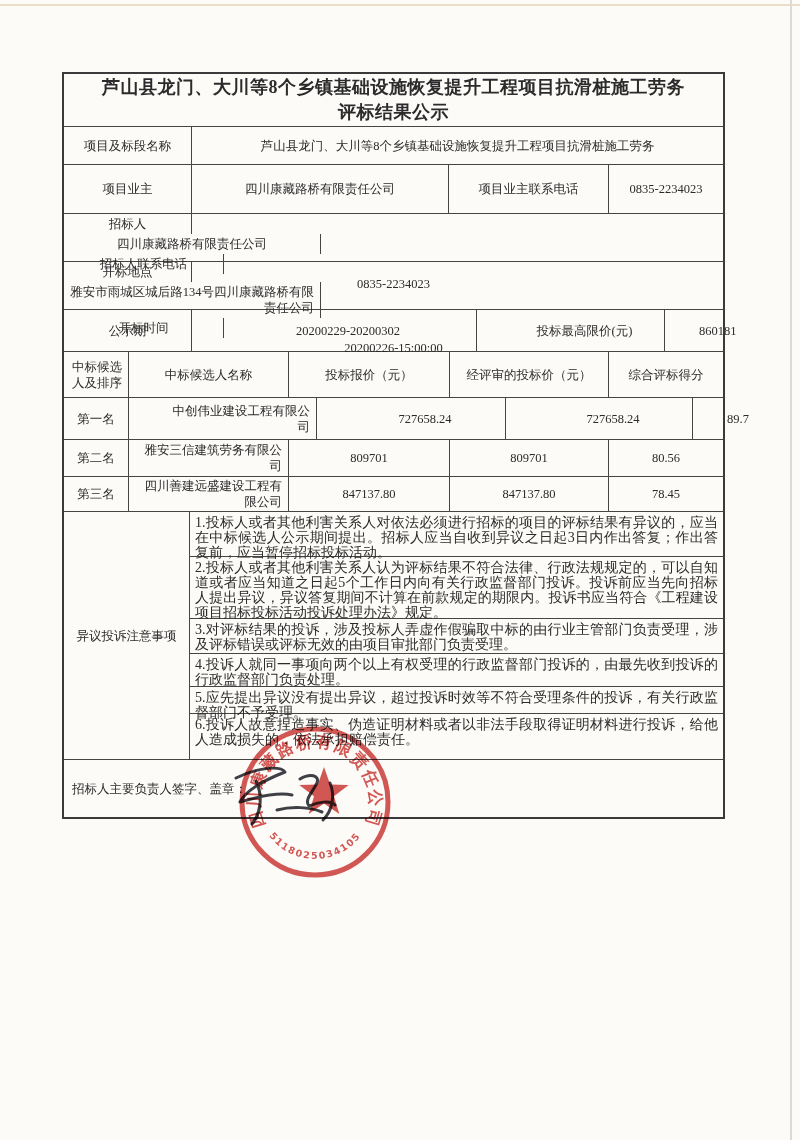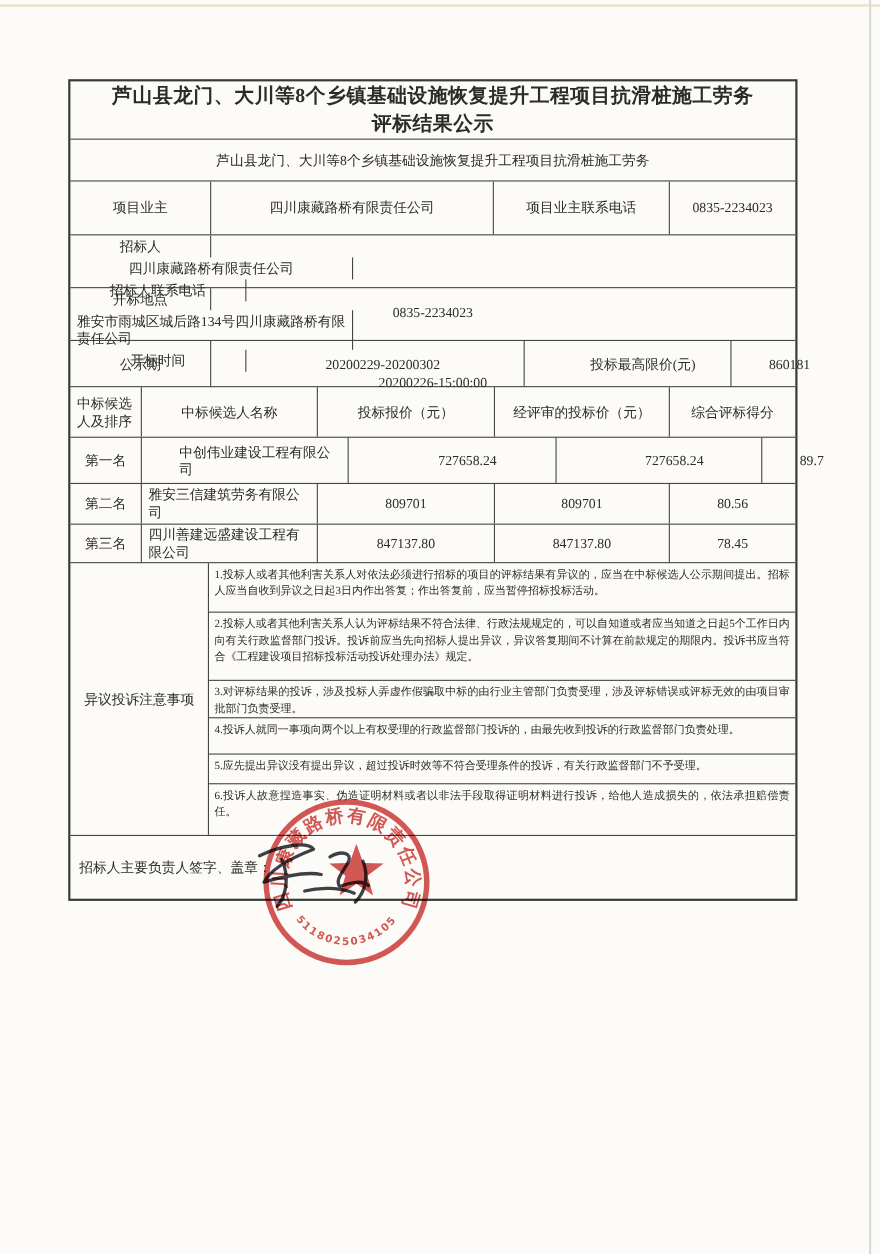--- a/index.html
+++ b/index.html
@@ -12,21 +12,21 @@
   .page-top-edge{position:absolute;left:0;top:4px;width:100%;height:2px;background:#e9dfc6;}
   .page-right-edge{position:absolute;left:790px;top:0;width:2px;height:1140px;background:#dadad6;}
   .doc-table{
     position:absolute;left:62px;top:72px;width:663px;
     border:2px solid #3a3a3a;background:transparent;box-sizing:border-box;
   }
   .trow{display:flex;border-bottom:1px solid #454545;box-sizing:border-box;align-items:stretch;}
   .trow:last-child{border-bottom:none;}
   .cell{
     border-right:1px solid #454545;box-sizing:border-box;
-    display:flex;align-items:center;justify-content:center;text-align:left;
+    display:flex;align-items:center;justify-content:center;text-align:right;
     font-size:12.5px;line-height:16px;padding:2px 6px;
   }
   .cell:last-child{border-right:none;}
   .title-row{height:53px;}
   .title-cell{flex:1;flex-direction:column;justify-content:center;border-right:none;}
   .title-line{font-size:18px;font-weight:bold;line-height:25px;letter-spacing:0.5px;}
   .c-label{width:128px;flex:none;}
   .c-val2{width:257px;flex:none;}
   .c-lab3{width:160px;flex:none;}
   .c-last{flex:1;}
@@ -34,21 +34,21 @@
   .cand-c2{width:160px;flex:none;}
   .cand-c3{width:161px;flex:none;}
   .cand-c4{width:159px;flex:none;}
   .r-h38{height:38px;} .r-h49{height:49px;} .r-h48{height:48px;flex-direction:column;} .r-h42{height:42px;gap:28px;}
   .r-h46{height:46px;} .r-h37{height:37px;} .r-h35{height:35px;}
   .notes-row{height:248px;}
   .notes-label{width:126px;flex:none;}
   .notes-body{flex:1;display:flex;flex-direction:column;}
   .note-item{
     border-bottom:1px solid #454545;box-sizing:border-box;
-    font-size:10px;line-height:15px;padding:3px 5px 0 5px;text-align:justify;
+    font-size:14px;line-height:15px;padding:3px 5px 0 5px;text-align:justify;
     overflow:visible;
   }
   .note-item:last-child{border-bottom:none;}
   .n1{height:45px;} .n2{height:62px;} .n3{height:35px;} .n4{height:33px;} .n5{height:27px;} .n6{height:46px;}
   .sig-row{height:57px;position:relative;}
   .sig-cell{flex:1;justify-content:flex-start;align-items:center;padding-left:8px;font-size:12.5px;border-right:none;}
   .stamp-wrap{position:absolute;left:235px;top:722px;width:160px;height:162px;
     mix-blend-mode:multiply;opacity:0.92;pointer-events:none;}
   .sig-ink{position:absolute;left:222px;top:752px;width:160px;height:90px;
     mix-blend-mode:multiply;opacity:0.88;pointer-events:none;}
@@ -62,20 +62,21 @@
 <div class="doc-table">
 
   <div class="trow title-row">
     <div class="cell title-cell">
       <div class="title-line">芦山县龙门、大川等8个乡镇基础设施恢复提升工程项目抗滑桩施工劳务</div>
       <div class="title-line">评标结果公示</div>
     </div>
   </div>
 
   <div class="trow r-h38">
+    <div class="cell c-label">项目及标段名称</div>
     <div class="cell c-last">芦山县龙门、大川等8个乡镇基础设施恢复提升工程项目抗滑桩施工劳务</div>
   </div>
 
   <div class="trow r-h49">
     <div class="cell c-label">项目业主</div>
     <div class="cell c-val2">四川康藏路桥有限责任公司</div>
     <div class="cell c-lab3">项目业主联系电话</div>
     <div class="cell c-last">0835-2234023</div>
   </div>
 

